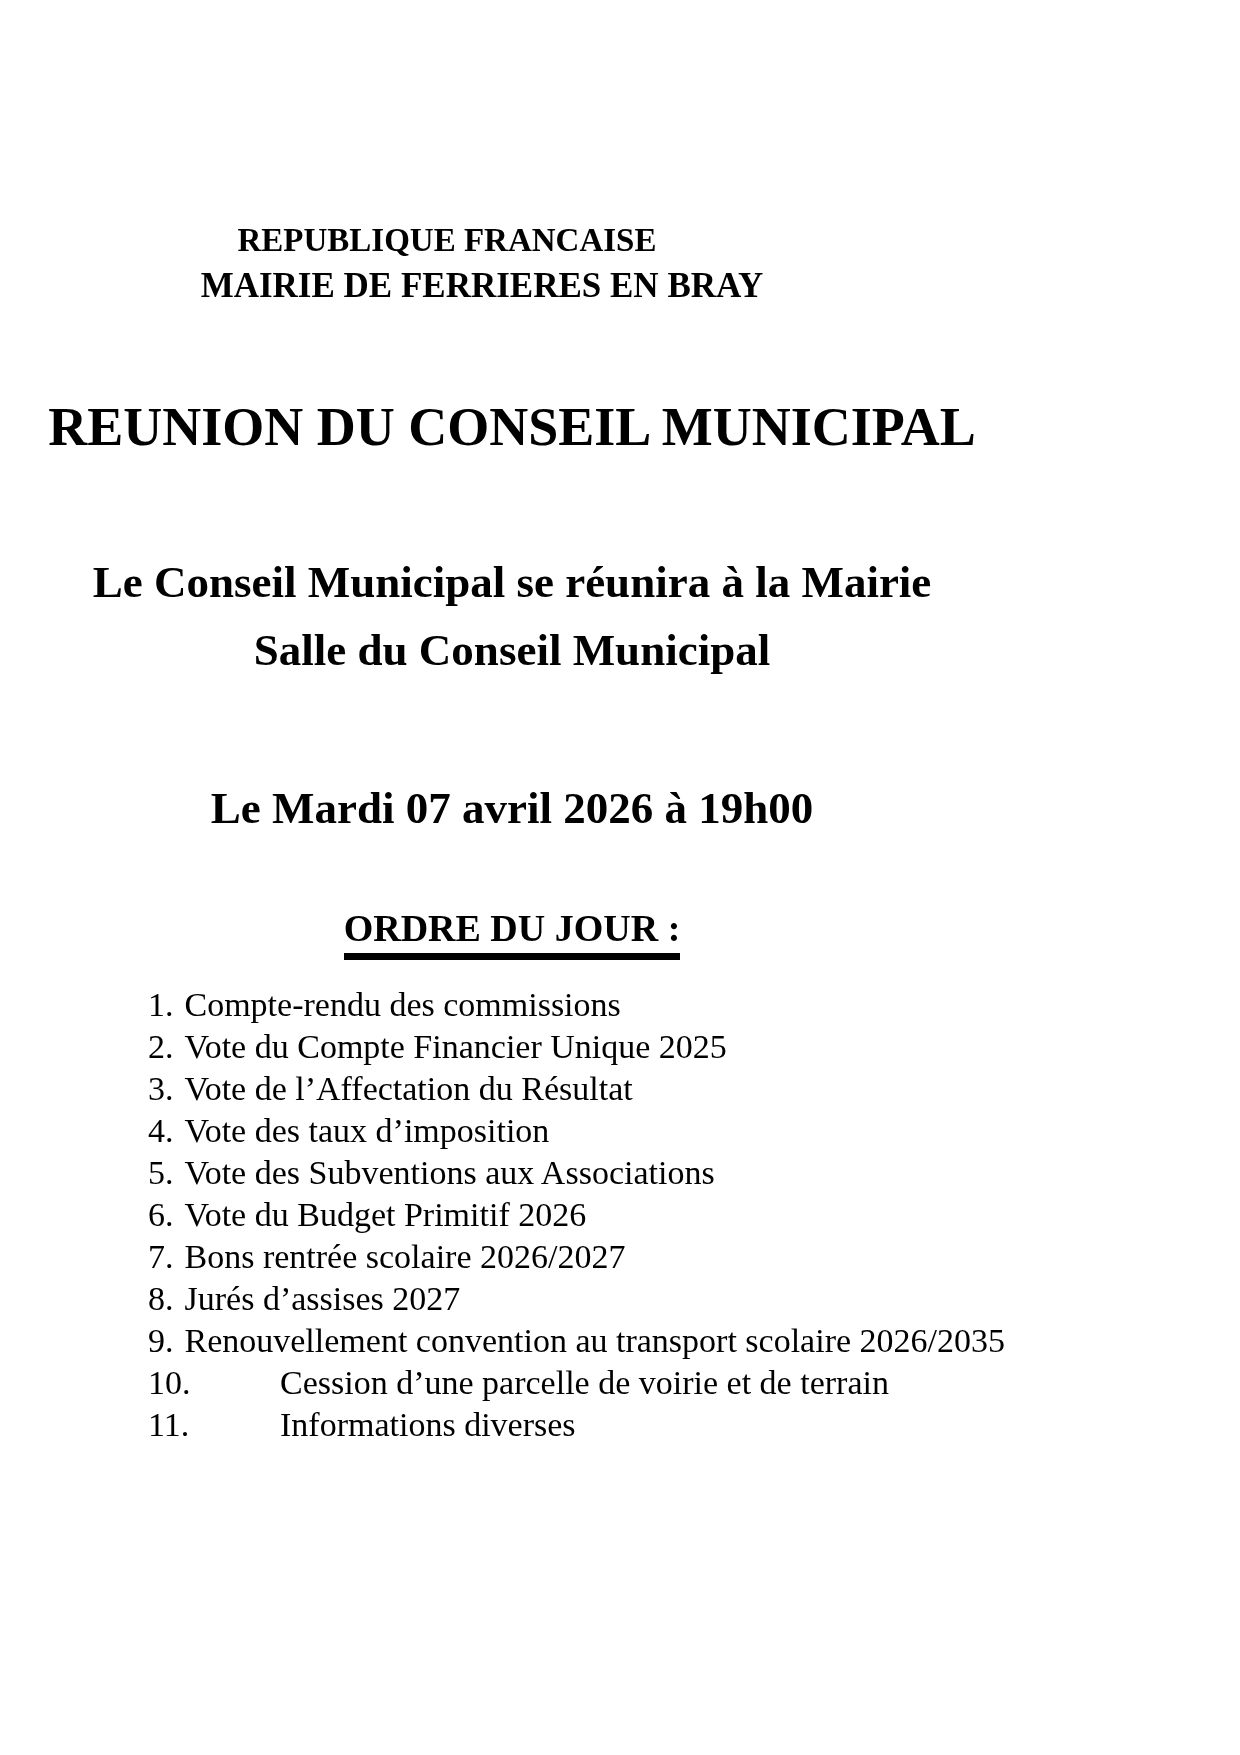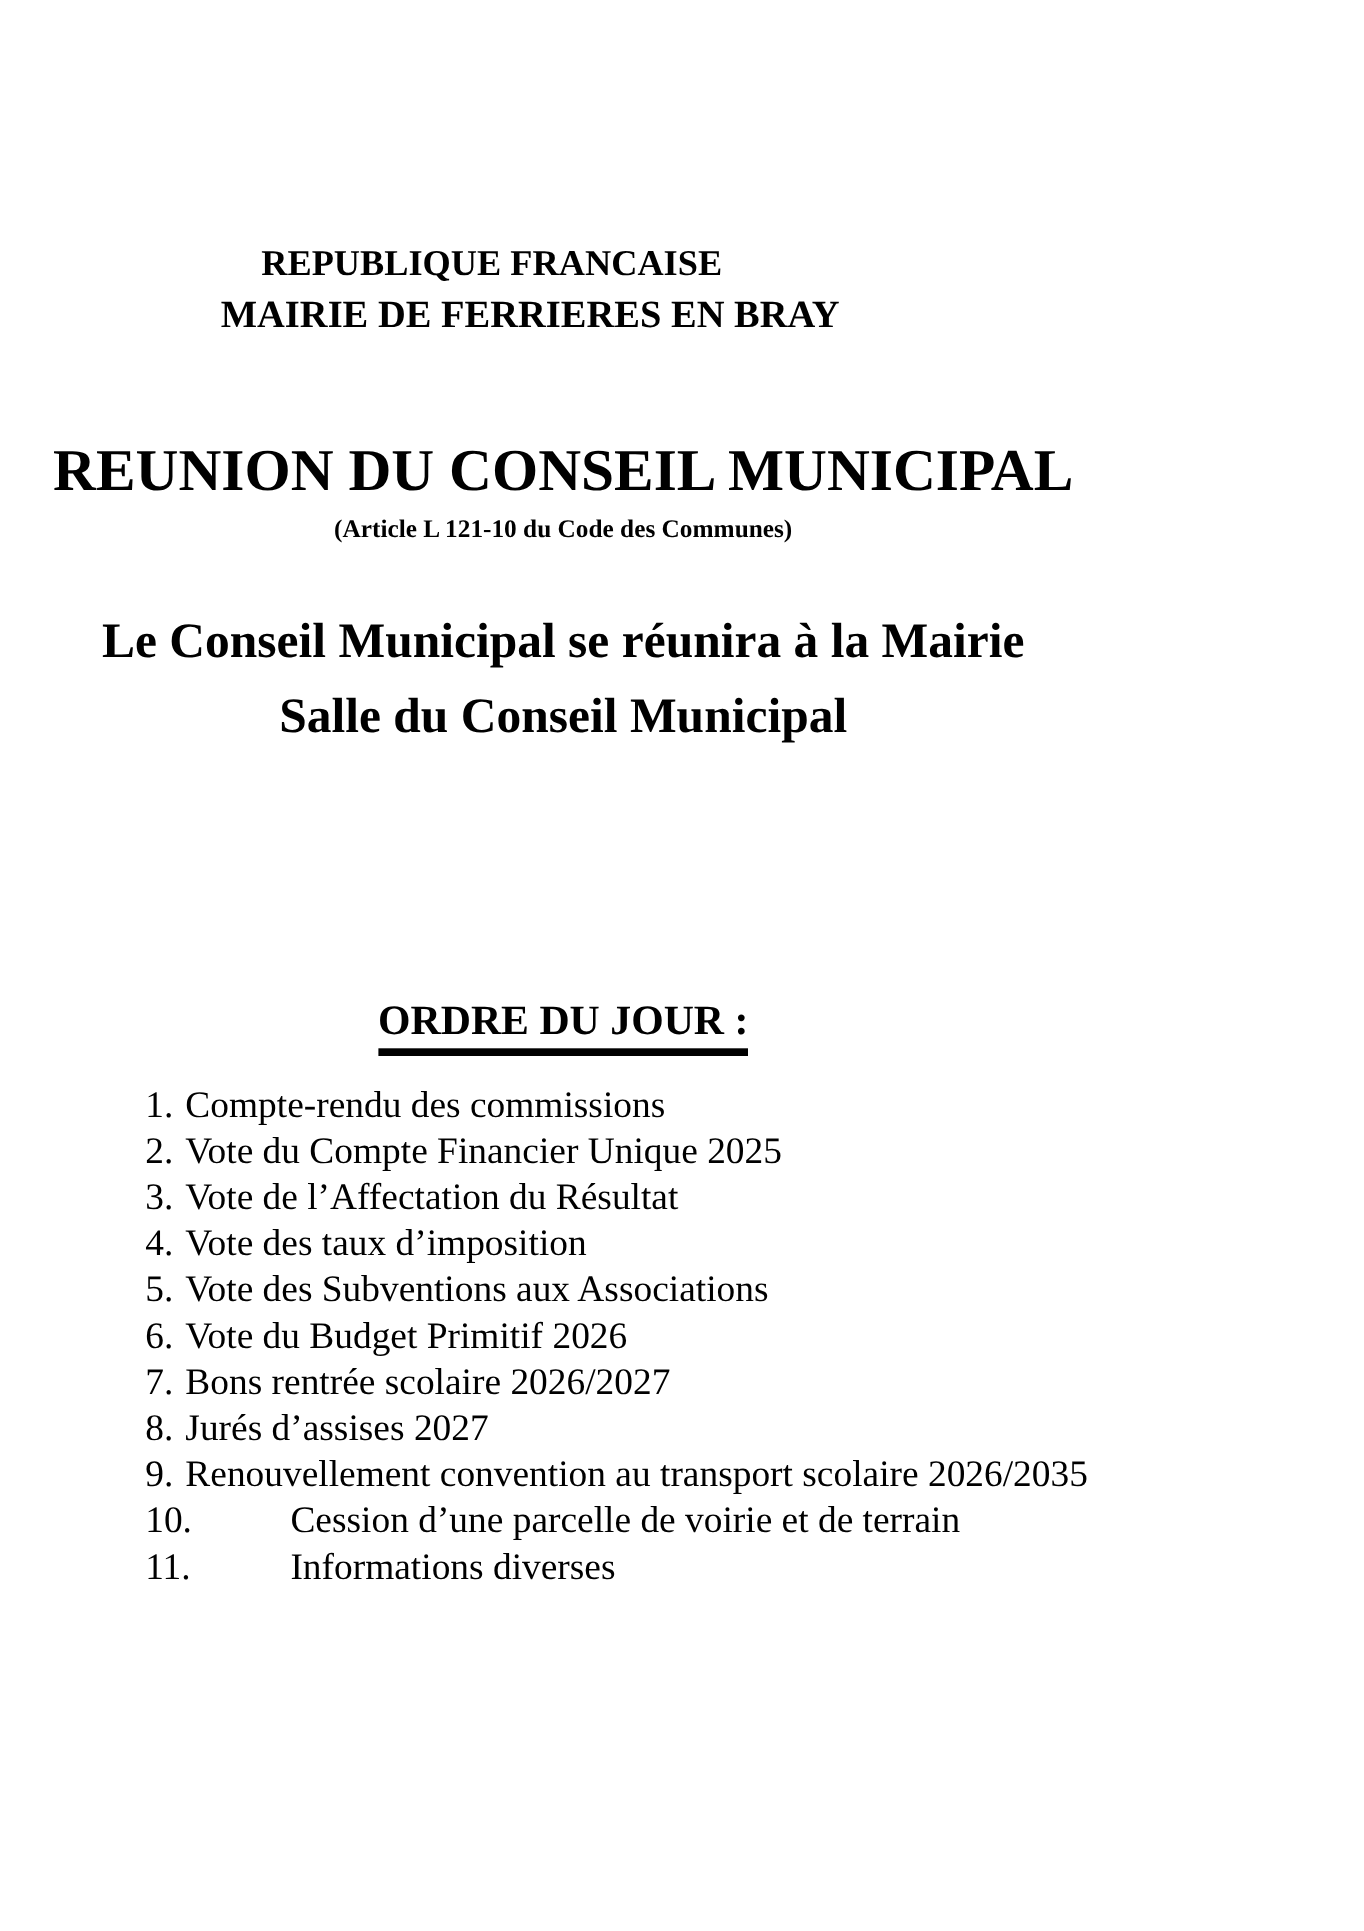--- a/index.html
+++ b/index.html
@@ -67,21 +67,21 @@
   .agenda-heading {
     display: inline-block;
     font-size: 38px;
     font-weight: bold;
     border-bottom: 7px solid #000000;
     padding-bottom: 3px;
   }
   .agenda-list {
     position: absolute;
     top: 984px;
-    left: 132px;
+    left: 148px;
     right: 30px;
     font-size: 34px;
     line-height: 42px;
     text-align: left;
   }
   .agenda-item {
     white-space: nowrap;
   }
   .agenda-number {
     display: inline-block;
@@ -96,26 +96,26 @@
 <body style="background: rgb(255, 255, 255); color: rgb(0, 0, 0);">
 
 <div class="page">
 
   <div class="abs header-line1">REPUBLIQUE FRANCAISE</div>
 
   <div class="abs header-line2">MAIRIE DE FERRIERES EN BRAY</div>
 
   <div class="abs doc-title">REUNION DU CONSEIL MUNICIPAL</div>
 
-  <div class="abs doc-subtitle">(Article L 121-10 du Code des Communes)</div>
 
   <div class="abs location-line1">Le Conseil Municipal se réunira à la Mairie</div>
 
   <div class="abs location-line2">Salle du Conseil Municipal</div>
 
+  <div class="abs datetime-line">Le Mardi 07 avril 2026 à 19h00</div>
 
   <div class="abs agenda-heading-wrap">
     <span class="agenda-heading">ORDRE DU JOUR :</span>
   </div>
 
   <div class="agenda-list">
       <div class="agenda-item">
       <span class="agenda-number">1.</span><span class="agenda-text">Compte-rendu des commissions</span>
     </div>
       <div class="agenda-item">

